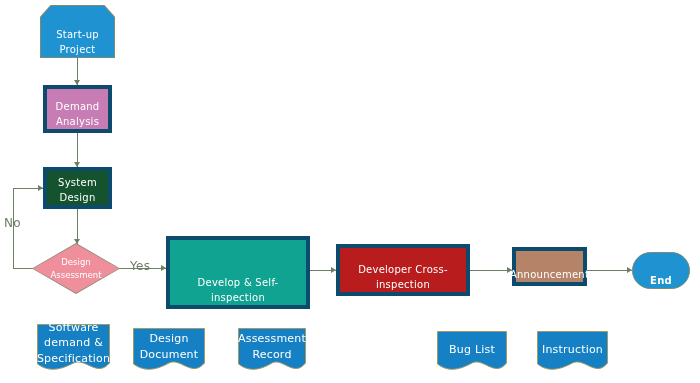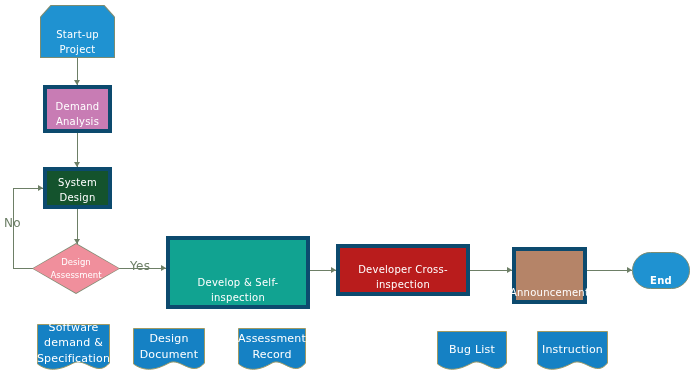--- a/index.html
+++ b/index.html
@@ -138,21 +138,21 @@
   </div>
 
   <div class="node rect" style="left:166px;top:236px;width:144px;height:73px;background:#11a391;">
     <span class="lbl">Develop &amp; Self-inspection</span>
   </div>
 
   <div class="node rect" style="left:336px;top:244px;width:134px;height:52px;background:#b91c1c;">
     <span class="lbl">Developer Cross-inspection</span>
   </div>
 
-  <div class="node rect" style="left:512px;top:247px;width:75px;height:57px;background:#b58468;">
+  <div class="node rect" style="left:512px;top:247px;width:75px;height:39px;background:#b58468;">
     <span class="lbl">Announcement</span>
   </div>
 
   <div class="node stadium" style="left:632px;top:252px;width:58px;height:37px;background:#1f92d1;">
     <span class="lbl">End</span>
   </div>
 
   <div class="docshape" style="left:37px;top:324px;">
     <svg width="73" height="50" viewBox="0 0 73 50">
       <path d="M0.5 0.5 H72.5 V39 C60 54 48 33 36.5 39 C25 45 13 49 0.5 40 Z" fill="#1581c4" stroke="#a09a63" stroke-width="1"></path>

